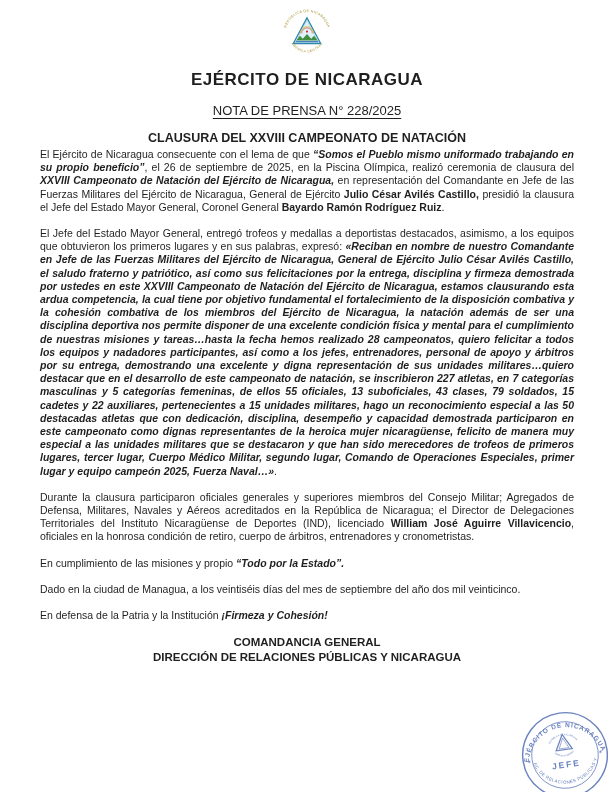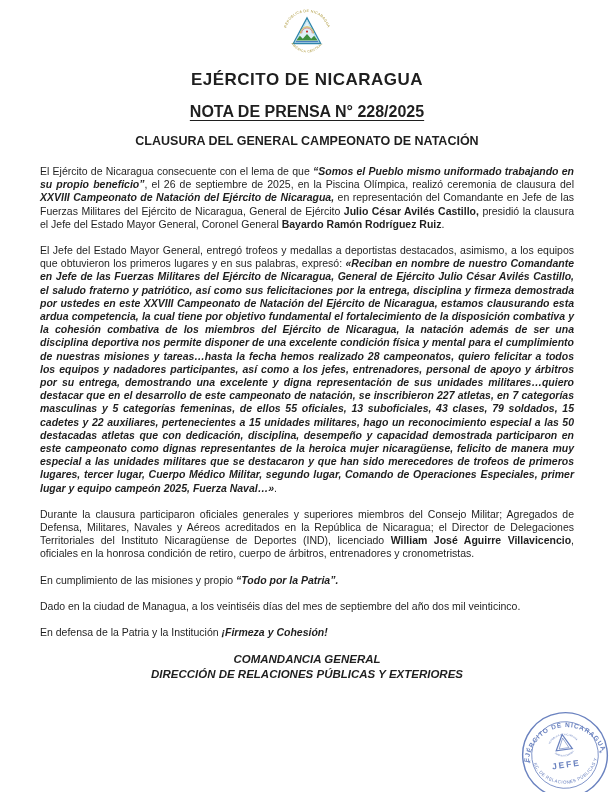--- a/index.html
+++ b/index.html
@@ -13,40 +13,39 @@
     box-sizing:border-box;
     padding:6px 38px 0 40px;
   }
   .emblem-wrap{text-align:center;margin:0;}
   .headings{text-align:center;}
   .org-title{
     font-size:17px;font-weight:bold;letter-spacing:.5px;
     margin:10px 0 0;
   }
   .press-note-title{
-    font-size:16px;font-weight:bold;
+    font-size:13px;font-weight:normal;
     text-decoration:underline;text-underline-offset:3px;
     margin:13px 0 0;
   }
   .subject-title{
     font-size:12.5px;font-weight:bold;
     margin:13px 0 0;
   }
-  .bodytext{margin-top:17px;}
+  .bodytext{margin-top:3px;}
   p.doc{
     font-size:10.5px;line-height:13.2px;
     text-align:justify;
     margin:0 0 13px 0;
   }
   .b{font-weight:bold;}
   .bi{font-weight:bold;font-style:italic;}
   .footer{
     text-align:center;
     margin-top:9px;
-    font-style:italic;
   }
   .footer-line{
     font-size:11.5px;font-weight:bold;line-height:15px;
     margin:0;
   }
   .seal{
     position:absolute;
     right:2px;bottom:-8px;
     width:90px;height:90px;
     opacity:.82;
@@ -76,42 +75,42 @@
       <polygon points="31.5,59 68.5,59 69.5,61 30.5,61" fill="#4a7fc0"></polygon>
       <text font-size="5.5" fill="#a8922e" letter-spacing="0.8">
         <textPath href="#arcBot" startOffset="50%" text-anchor="middle">AMÉRICA CENTRAL</textPath>
       </text>
     </svg>
   </div>
 
   <div class="headings">
     <div class="org-title">EJÉRCITO DE NICARAGUA</div>
     <div class="press-note-title">NOTA DE PRENSA N° 228/2025</div>
-    <div class="subject-title">CLAUSURA DEL GENERAL CAMPEONATO DE NATACIÓN</div>
+    <div class="subject-title">CLAUSURA DEL XXVIII CAMPEONATO DE NATACIÓN</div>
   </div>
 
   <div class="bodytext">
 
     <p class="doc"><span>El Ejército de Nicaragua consecuente con el lema de que </span><span class="bi">“Somos el Pueblo mismo uniformado trabajando en su propio beneficio”</span><span>, el 26 de septiembre de 2025, en la Piscina Olímpica, realizó ceremonia de clausura del </span><span class="bi">XXVIII Campeonato de Natación del Ejército de Nicaragua,</span><span> en representación del Comandante en Jefe de las Fuerzas Militares del Ejército de Nicaragua, General de Ejército </span><span class="b">Julio César Avilés Castillo,</span><span> presidió la clausura el Jefe del Estado Mayor General, Coronel General </span><span class="b">Bayardo Ramón Rodríguez Ruiz</span><span>.</span></p>
 
     <p class="doc"><span>El Jefe del Estado Mayor General, entregó trofeos y medallas a deportistas destacados, asimismo, a los equipos que obtuvieron los primeros lugares y en sus palabras, expresó: </span><span class="bi">«Reciban en nombre de nuestro Comandante en Jefe de las Fuerzas Militares del Ejército de Nicaragua, General de Ejército Julio César Avilés Castillo, el saludo fraterno y patriótico, así como sus felicitaciones por la entrega, disciplina y firmeza demostrada por ustedes en este XXVIII Campeonato de Natación del Ejército de Nicaragua, estamos clausurando esta ardua competencia, la cual tiene por objetivo fundamental el fortalecimiento de la disposición combativa y la cohesión combativa de los miembros del Ejército de Nicaragua, la natación además de ser una disciplina deportiva nos permite disponer de una excelente condición física y mental para el cumplimiento de nuestras misiones y tareas…hasta la fecha hemos realizado 28 campeonatos, quiero felicitar a todos los equipos y nadadores participantes, así como a los jefes, entrenadores, personal de apoyo y árbitros por su entrega, demostrando una excelente y digna representación de sus unidades militares…quiero destacar que en el desarrollo de este campeonato de natación, se inscribieron 227 atletas, en 7 categorías masculinas y 5 categorías femeninas, de ellos 55 oficiales, 13 suboficiales, 43 clases, 79 soldados, 15 cadetes y 22 auxiliares,  pertenecientes a 15 unidades militares, hago un reconocimiento especial a las 50 destacadas atletas que con dedicación, disciplina, desempeño y capacidad demostrada participaron en este campeonato como dignas representantes de la heroica mujer nicaragüense, felicito de manera muy especial a las unidades militares que se destacaron y que han sido merecedores de trofeos de primeros lugares, tercer lugar, Cuerpo Médico Militar, segundo lugar, Comando de Operaciones Especiales, primer lugar y equipo campeón 2025, Fuerza Naval…»</span><span>.</span></p>
 
     <p class="doc"><span>Durante la clausura participaron oficiales generales y superiores miembros del Consejo Militar; Agregados de Defensa, Militares, Navales y Aéreos acreditados en la República de Nicaragua; el Director de Delegaciones Territoriales del Instituto Nicaragüense de Deportes (IND), licenciado </span><span class="b">William José Aguirre Villavicencio</span><span>, oficiales en la honrosa condición de retiro, cuerpo de árbitros, entrenadores y cronometristas.</span></p>
 
-    <p class="doc"><span>En cumplimiento de las misiones y propio </span><span class="bi">“Todo por la Patria”.</span></p>
+    <p class="doc"><span>En cumplimiento de las misiones y propio </span><span class="bi">“Todo por la Estado”.</span></p>
 
     <p class="doc"><span>Dado en la ciudad de Managua, a los veintiséis días del mes de septiembre del año dos mil veinticinco.</span></p>
 
     <p class="doc"><span>En defensa de la Patria y la Institución </span><span class="bi">¡Firmeza y Cohesión!</span></p>
 
   </div>
 
   <div class="footer">
     <p class="footer-line">COMANDANCIA GENERAL</p>
-    <p class="footer-line">DIRECCIÓN DE RELACIONES PÚBLICAS Y EXTERIORES</p>
+    <p class="footer-line">DIRECCIÓN DE RELACIONES PÚBLICAS Y NICARAGUA</p>
   </div>
 
   <svg class="seal" viewBox="0 0 100 100">
     <defs>
       <path id="sealArcTop" d="M 9 52 A 42 42 0 0 1 91 52"></path>
       <path id="sealArcBot" d="M 14 56 A 38 38 0 0 0 86 56"></path>
       <path id="miniArcTop" d="M 33 40 A 18 18 0 0 1 67 40"></path>
       <path id="miniArcBot" d="M 36 42 A 15 15 0 0 0 64 42"></path>
     </defs>
     <g transform="rotate(-8 50 50)" fill="none" stroke="#4a67b2">

